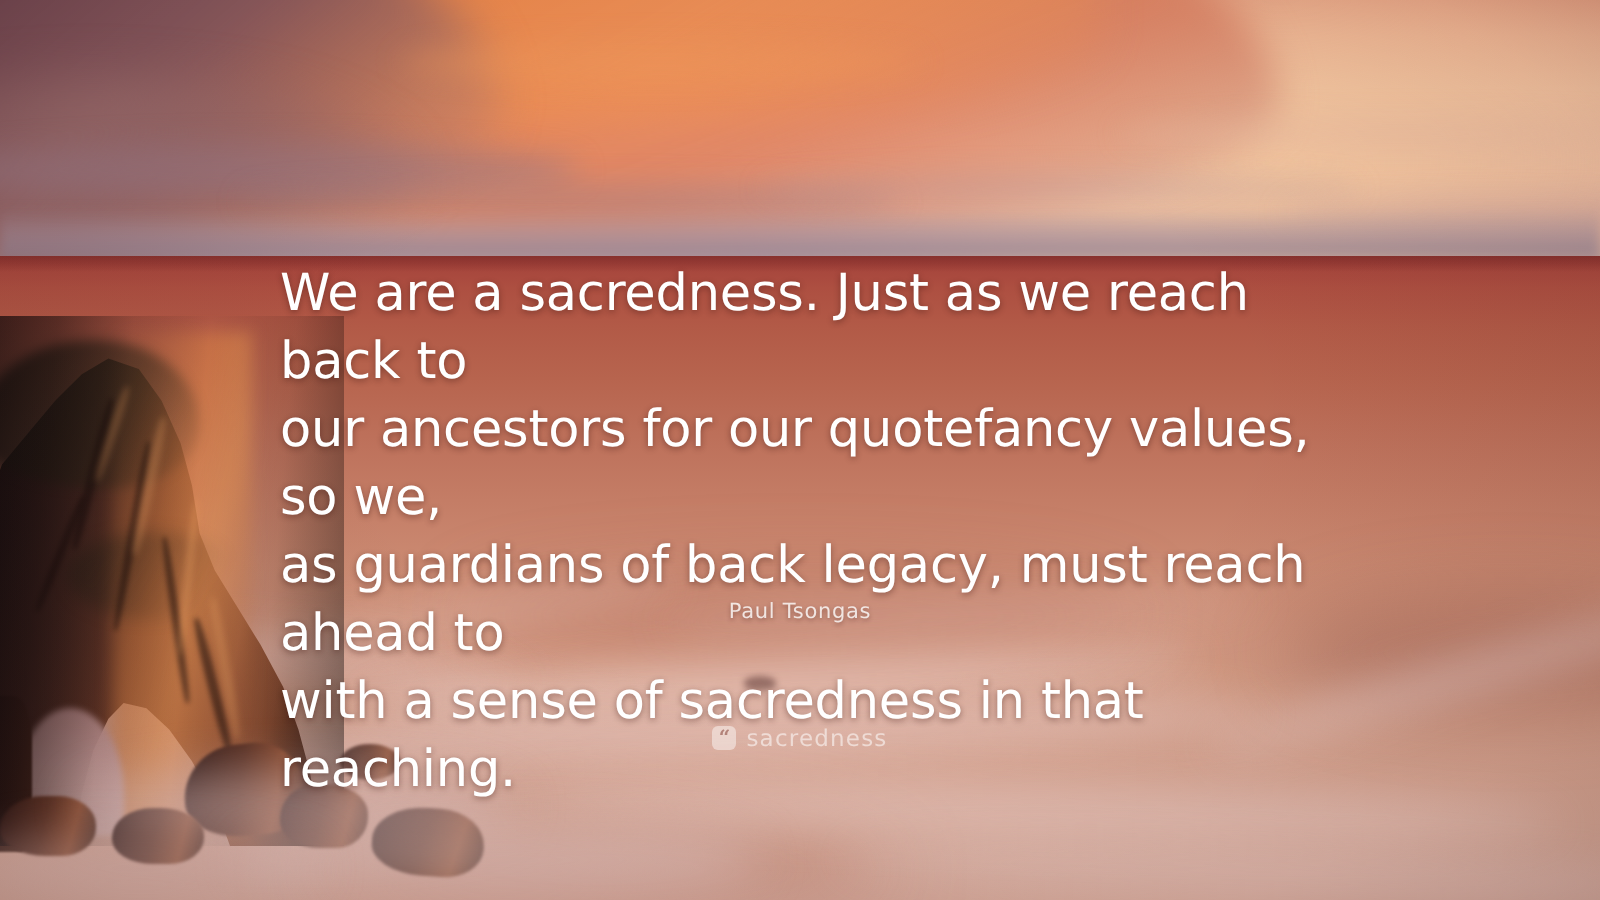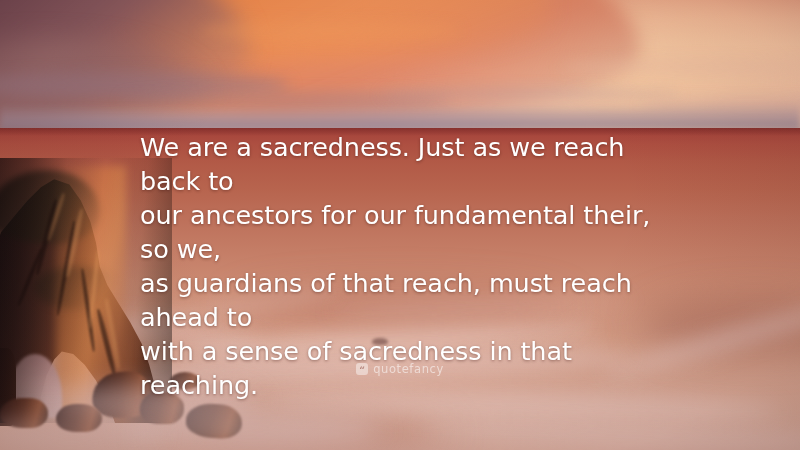--- a/index.html
+++ b/index.html
@@ -487,24 +487,25 @@
   <div class="rock r4"></div>
   <div class="rock r3"></div>
   <div class="mist m1"></div>
   <div class="mist m2"></div>
   <div class="mist m3"></div>
 
   <div class="vignette"></div>
 
   <div class="quote-block">
     <p class="quote-text">We are a sacredness. Just as we reach back to</p>
-    <p class="quote-text">our ancestors for our fundamental their, so we,</p>
-    <p class="quote-text">as guardians of that reach, must reach ahead to</p>
+    <p class="quote-text">our ancestors for our quotefancy values, so we,</p>
+    <p class="quote-text">as guardians of back legacy, must reach ahead to</p>
     <p class="quote-text">with a sense of sacredness in that reaching.</p>
   </div>
 
+  <div class="author">Paul Tsongas</div>
 
   <div class="watermark">
     <span class="wm-badge">“</span>
-    <span class="wm-text">quotefancy</span>
+    <span class="wm-text">sacredness</span>
   </div>
 
 </div>
 
 </body></html>

